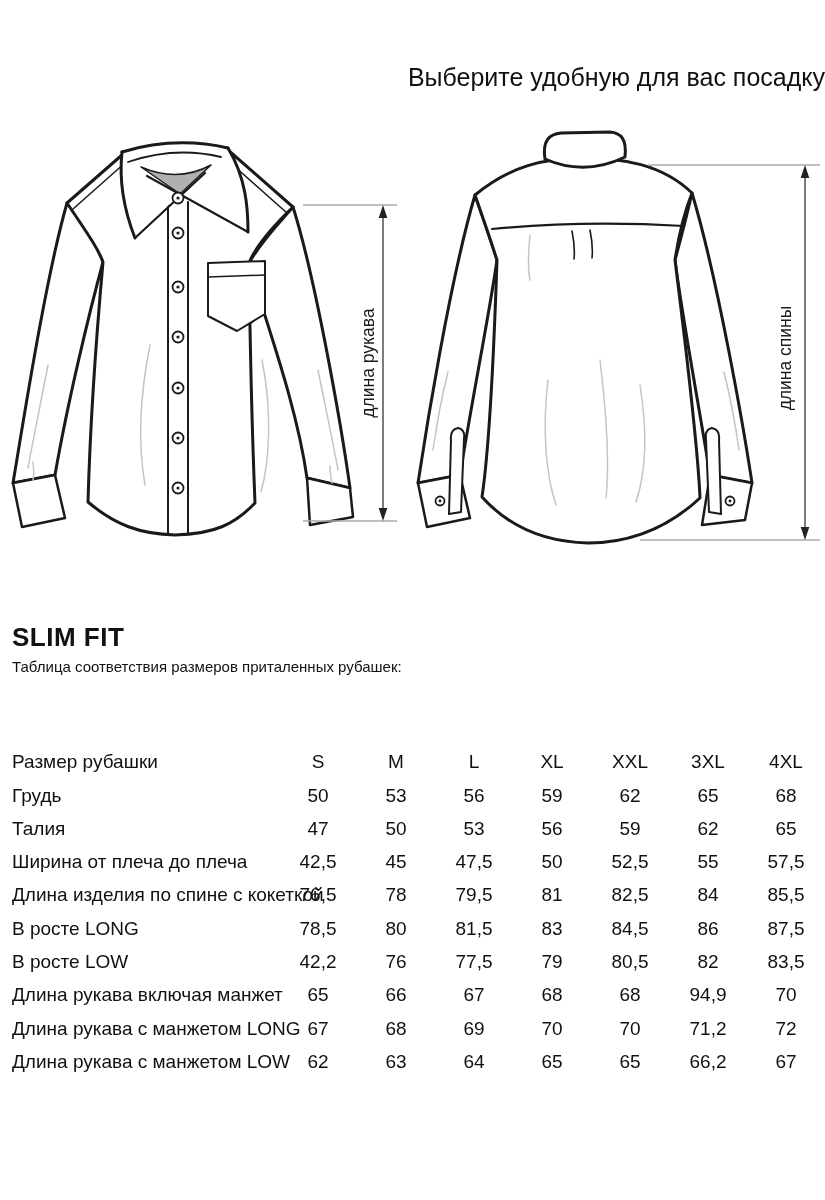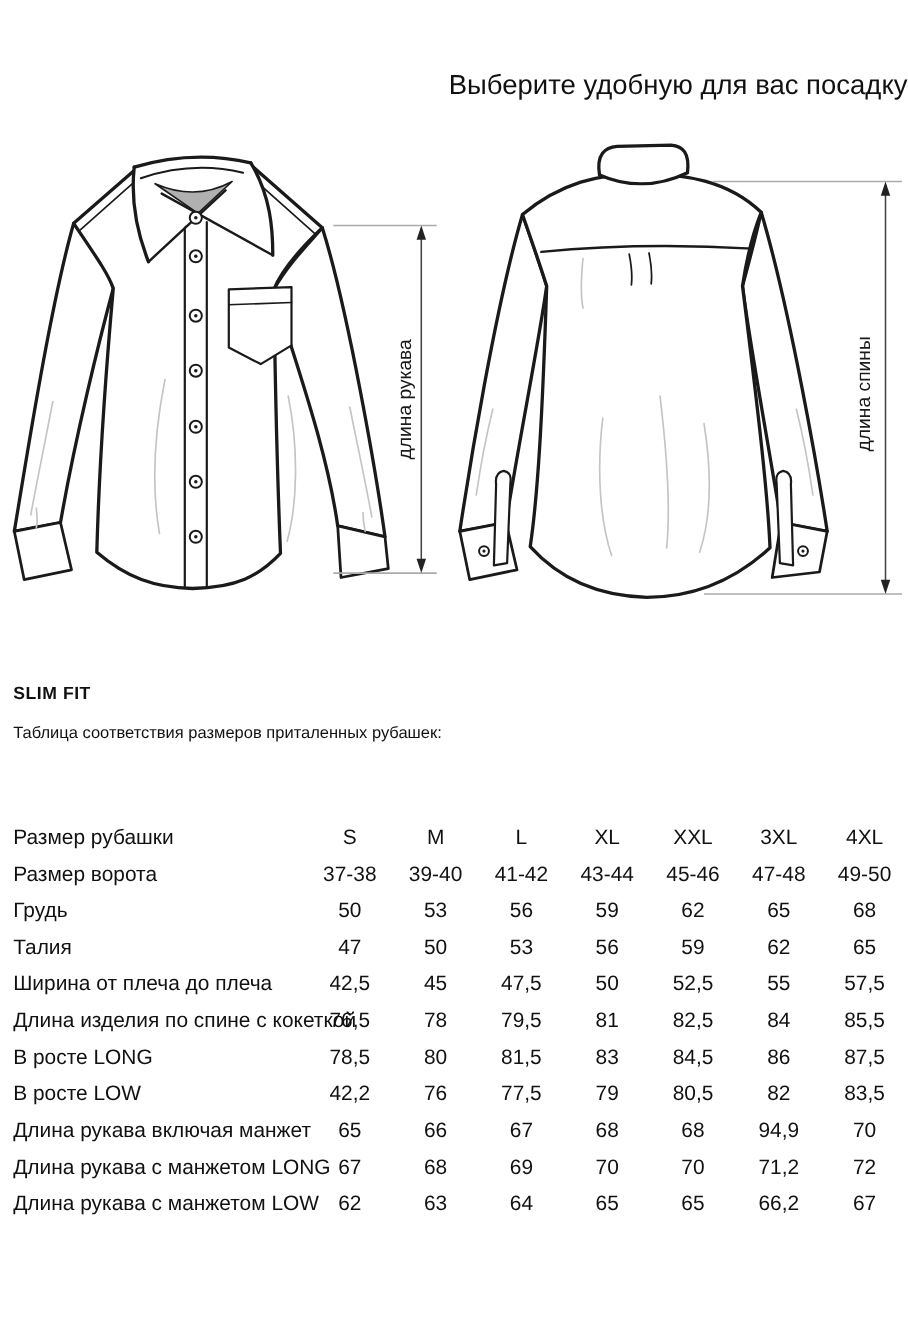--- a/index.html
+++ b/index.html
@@ -6,21 +6,21 @@
   body{
     width:825px;height:1200px;background:#ffffff;position:relative;
     font-family:"Liberation Sans", sans-serif;color:#111;overflow:hidden;
   }
   .title{
     position:absolute;top:52px;left:0;width:825px;text-align:right;
     font-size:25px;color:#111;margin-top:11px;
   }
   .diagram-svg{position:absolute;left:0;top:130px;}
   .slim-heading{
-    position:absolute;left:12px;top:622px;font-size:16px;font-weight:bold;
+    position:absolute;left:12px;top:622px;font-size:26px;font-weight:bold;
     letter-spacing:.5px;color:#111;
   }
   .table-caption{position:absolute;left:12px;top:658px;font-size:15px;color:#111;}
   .size-table{position:absolute;left:12px;top:740px;width:813px;font-size:19px;color:#111;}
   .trow{display:flex;height:33.3px;align-items:flex-end;}
   .row-label{width:267px;white-space:nowrap;}
   .cell{width:78px;text-align:center;white-space:nowrap;}
 </style>
 </head>
 <body>
@@ -144,30 +144,20 @@
   <div class="cell">S</div>
       <div class="cell">M</div>
       <div class="cell">L</div>
       <div class="cell">XL</div>
       <div class="cell">XXL</div>
       <div class="cell">3XL</div>
       <div class="cell">4XL</div>
     </div>
   <div>
 
-  <div class="trow">
-    <div class="row-label">Размер ворота</div>
-  <div class="cell">37-38</div>
-        <div class="cell">39-40</div>
-        <div class="cell">41-42</div>
-        <div class="cell">43-44</div>
-        <div class="cell">45-46</div>
-        <div class="cell">47-48</div>
-        <div class="cell">49-50</div>
-      </div>
       <div class="trow">
     <div class="row-label">Грудь</div>
   <div class="cell">50</div>
         <div class="cell">53</div>
         <div class="cell">56</div>
         <div class="cell">59</div>
         <div class="cell">62</div>
         <div class="cell">65</div>
         <div class="cell">68</div>
       </div>

